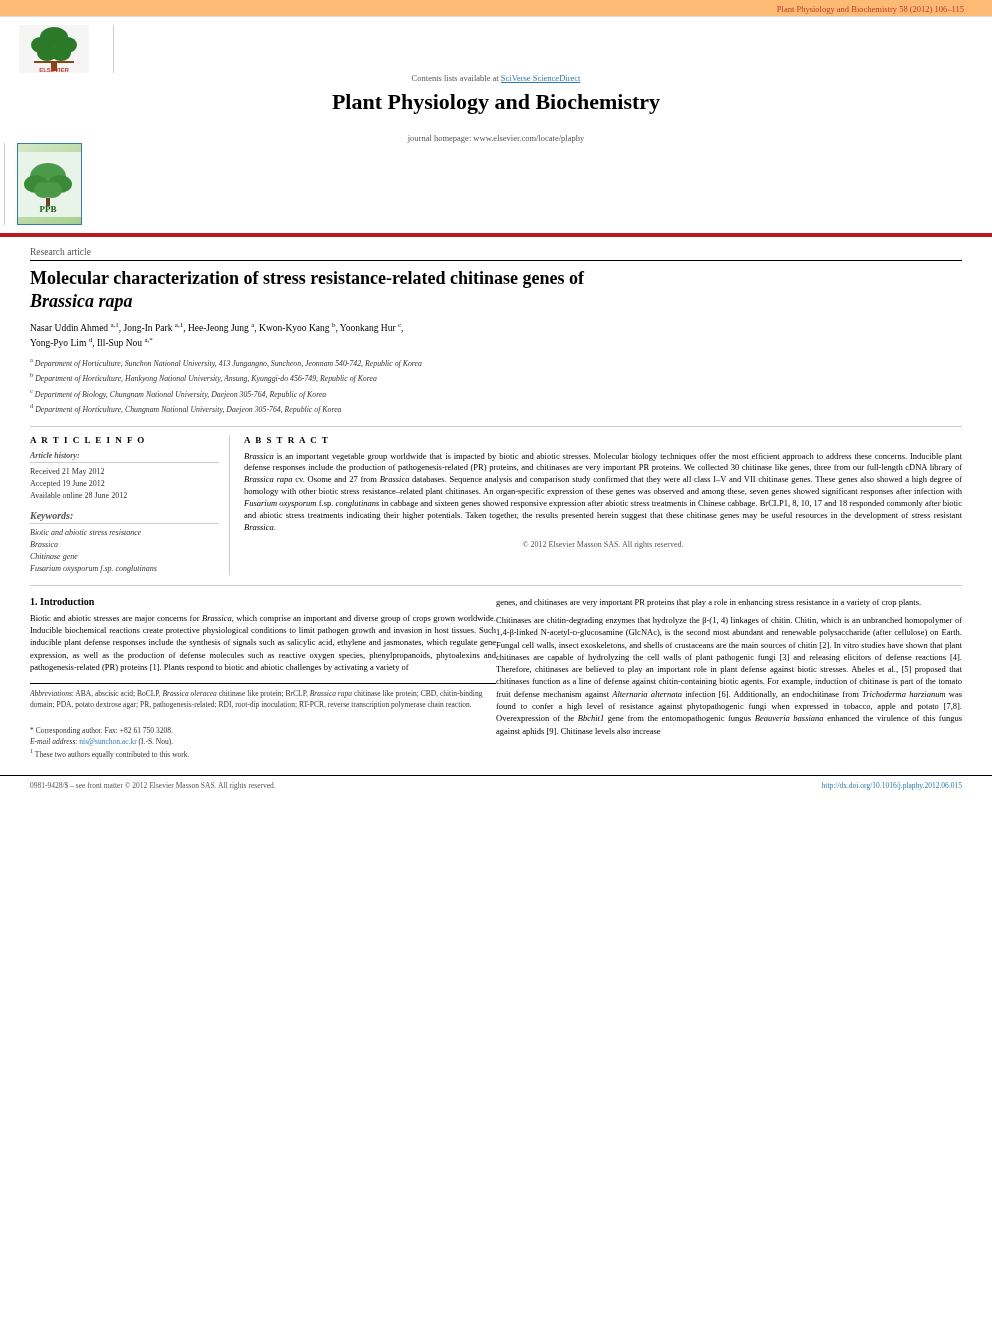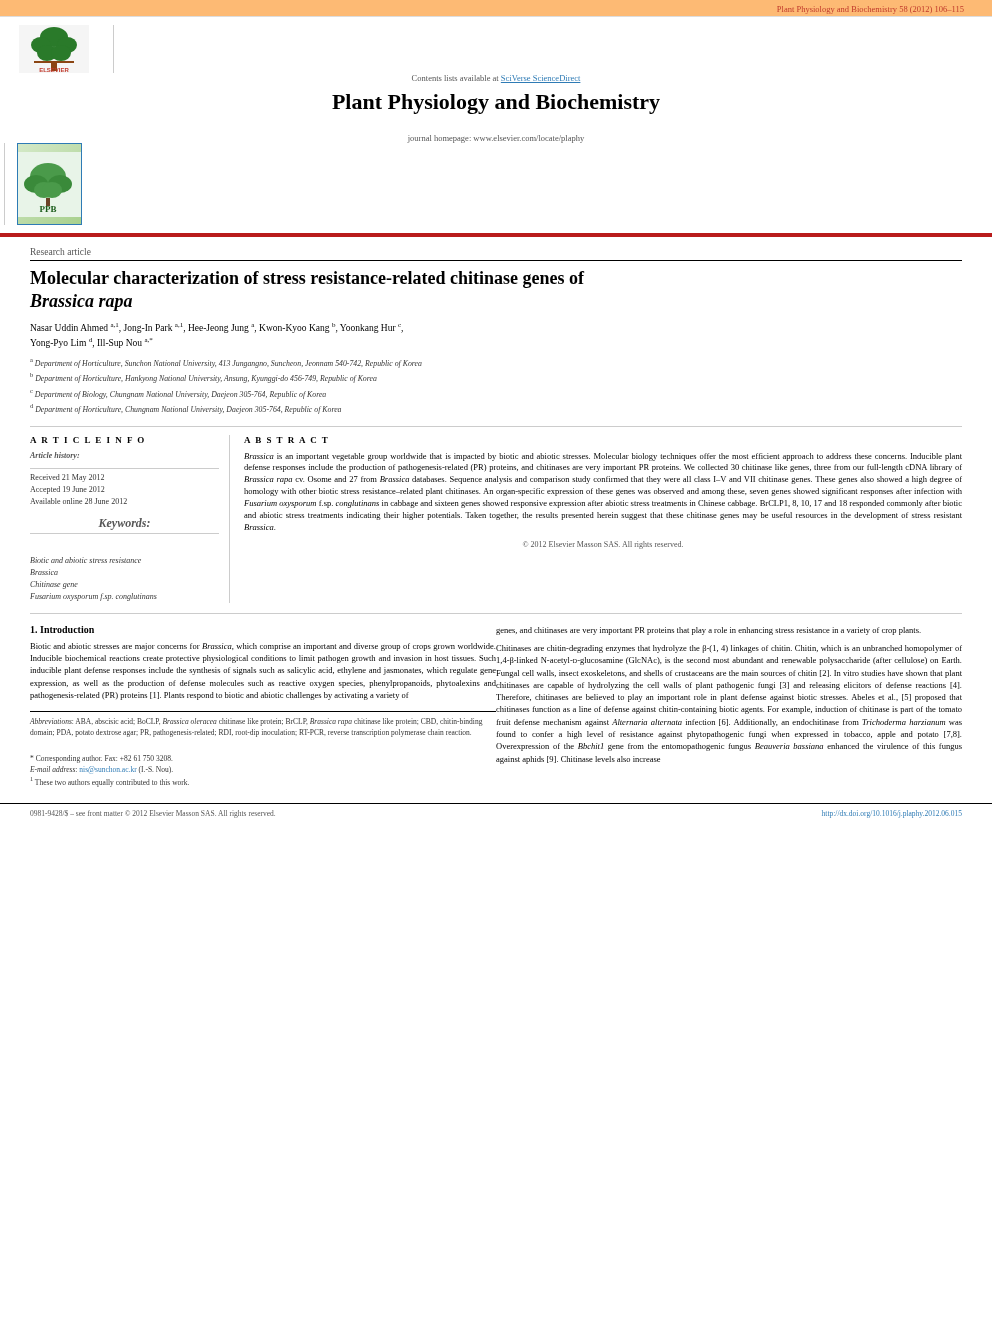--- a/index.html
+++ b/index.html
@@ -152,44 +152,43 @@
       margin-bottom: 6px;
       color: #000;
     }
 
     .article-info-section-title {
       font-size: 8px;
       font-style: italic;
       font-weight: bold;
       color: #555;
       border-bottom: 1px solid #ccc;
-      padding-bottom: 8px;
+      padding-bottom: 2px;
       margin-bottom: 3px;
     }
 
     .article-history {
       font-size: 8px;
       color: #333;
       margin-bottom: 8px;
       line-height: 1.5;
     }
 
     .keywords-section {
       margin-top: 6px;
     }
 
     .keywords-title {
-      font-size: 12px;
+      font-size: 10px;
       font-style: italic;
       font-weight: bold;
       color: #555;
       border-bottom: 1px solid #ccc;
       padding-bottom: 2px;
-      margin-bottom: 21px;
-      text-align: center;
+      margin-bottom: 3px;
     }
 
     .keywords-list {
       font-size: 8px;
       color: #333;
       line-height: 1.5;
     }
 
     .keywords-list p {
       font-style: italic;

